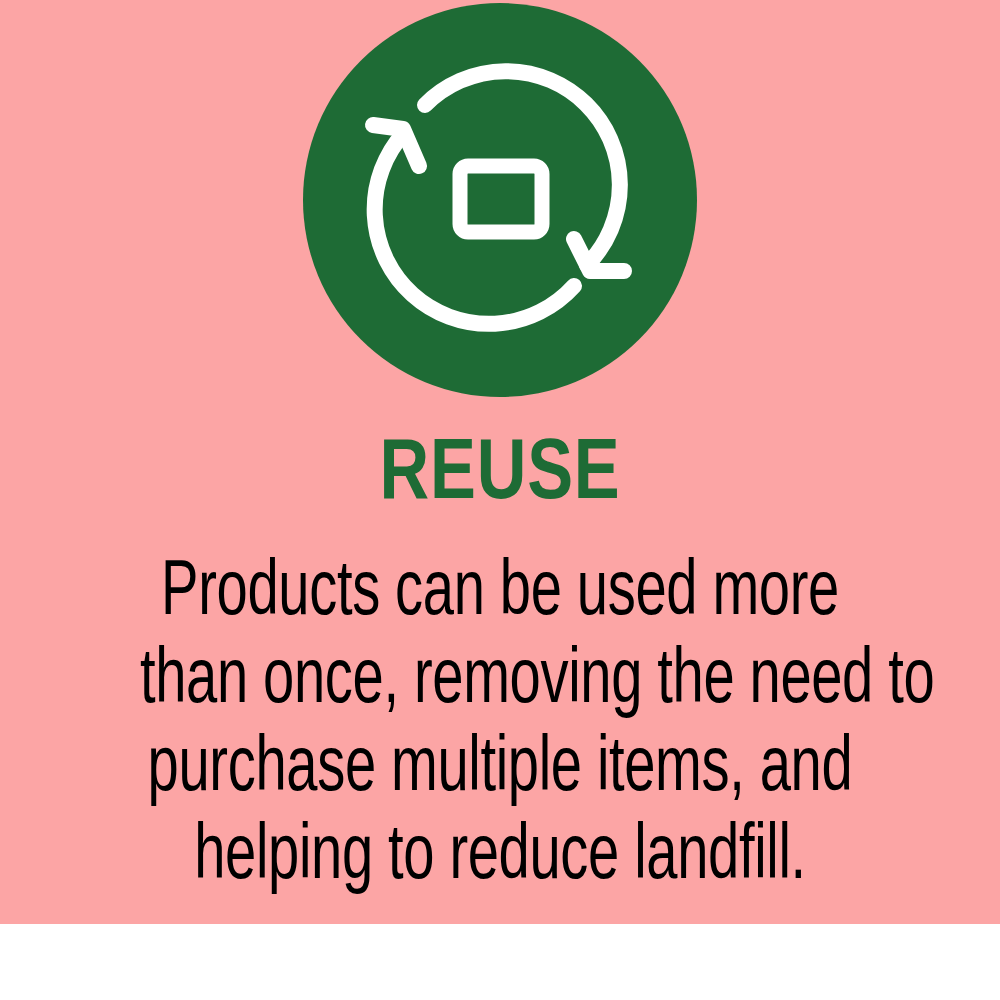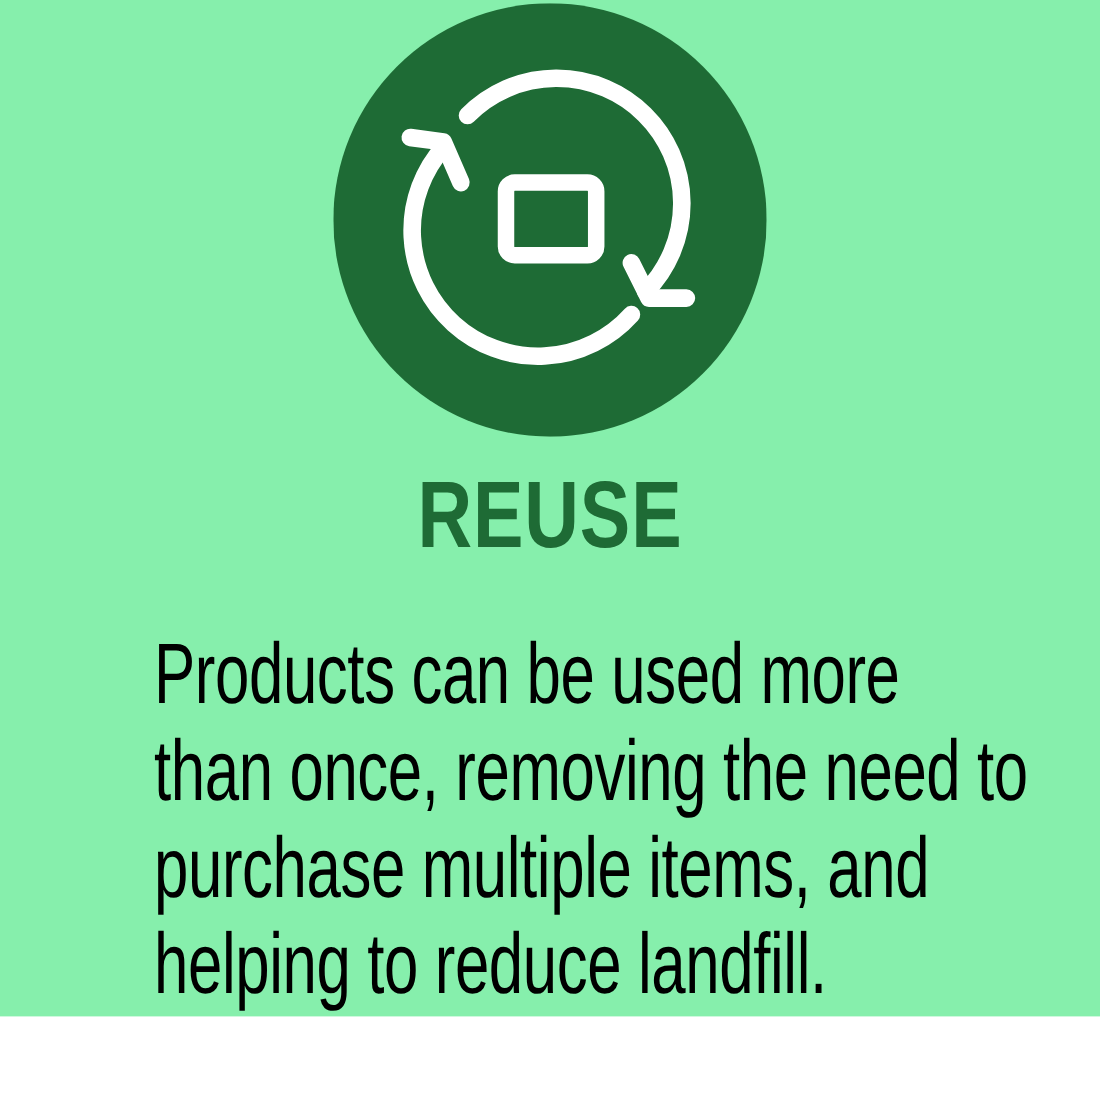--- a/index.html
+++ b/index.html
@@ -13,21 +13,21 @@
     height: 1000px;
     overflow: hidden;
     font-family: "Liberation Sans", sans-serif;
     -webkit-font-smoothing: antialiased;
   }
 
   #stage {
     position: relative;
     width: 1000px;
     height: 924px;
-    background: #86efac;
+    background: #fca5a5;
   }
 
   
   .icon-badge {
     position: absolute;
     left: 303px;
     top: 3px;
     width: 394px;
     height: 394px;
   }
@@ -52,22 +52,23 @@
     letter-spacing: 1px;
     transform: scaleX(0.80);
     transform-origin: 500px 0;
     white-space: nowrap;
   }
 
   
   .body-copy {
     position: absolute;
     left: 0;
-    top: 568px;
+    top: 543px;
     width: 1000px;
+    text-align: center;
     color: #000000;
   }
   .body-line {
     display: block;
     font-family: "Liberation Sans Narrow", "Liberation Sans", sans-serif;
     font-weight: 400;
     font-size: 78px;
     line-height: 88px;
     letter-spacing: -0.5px;
     white-space: nowrap;

